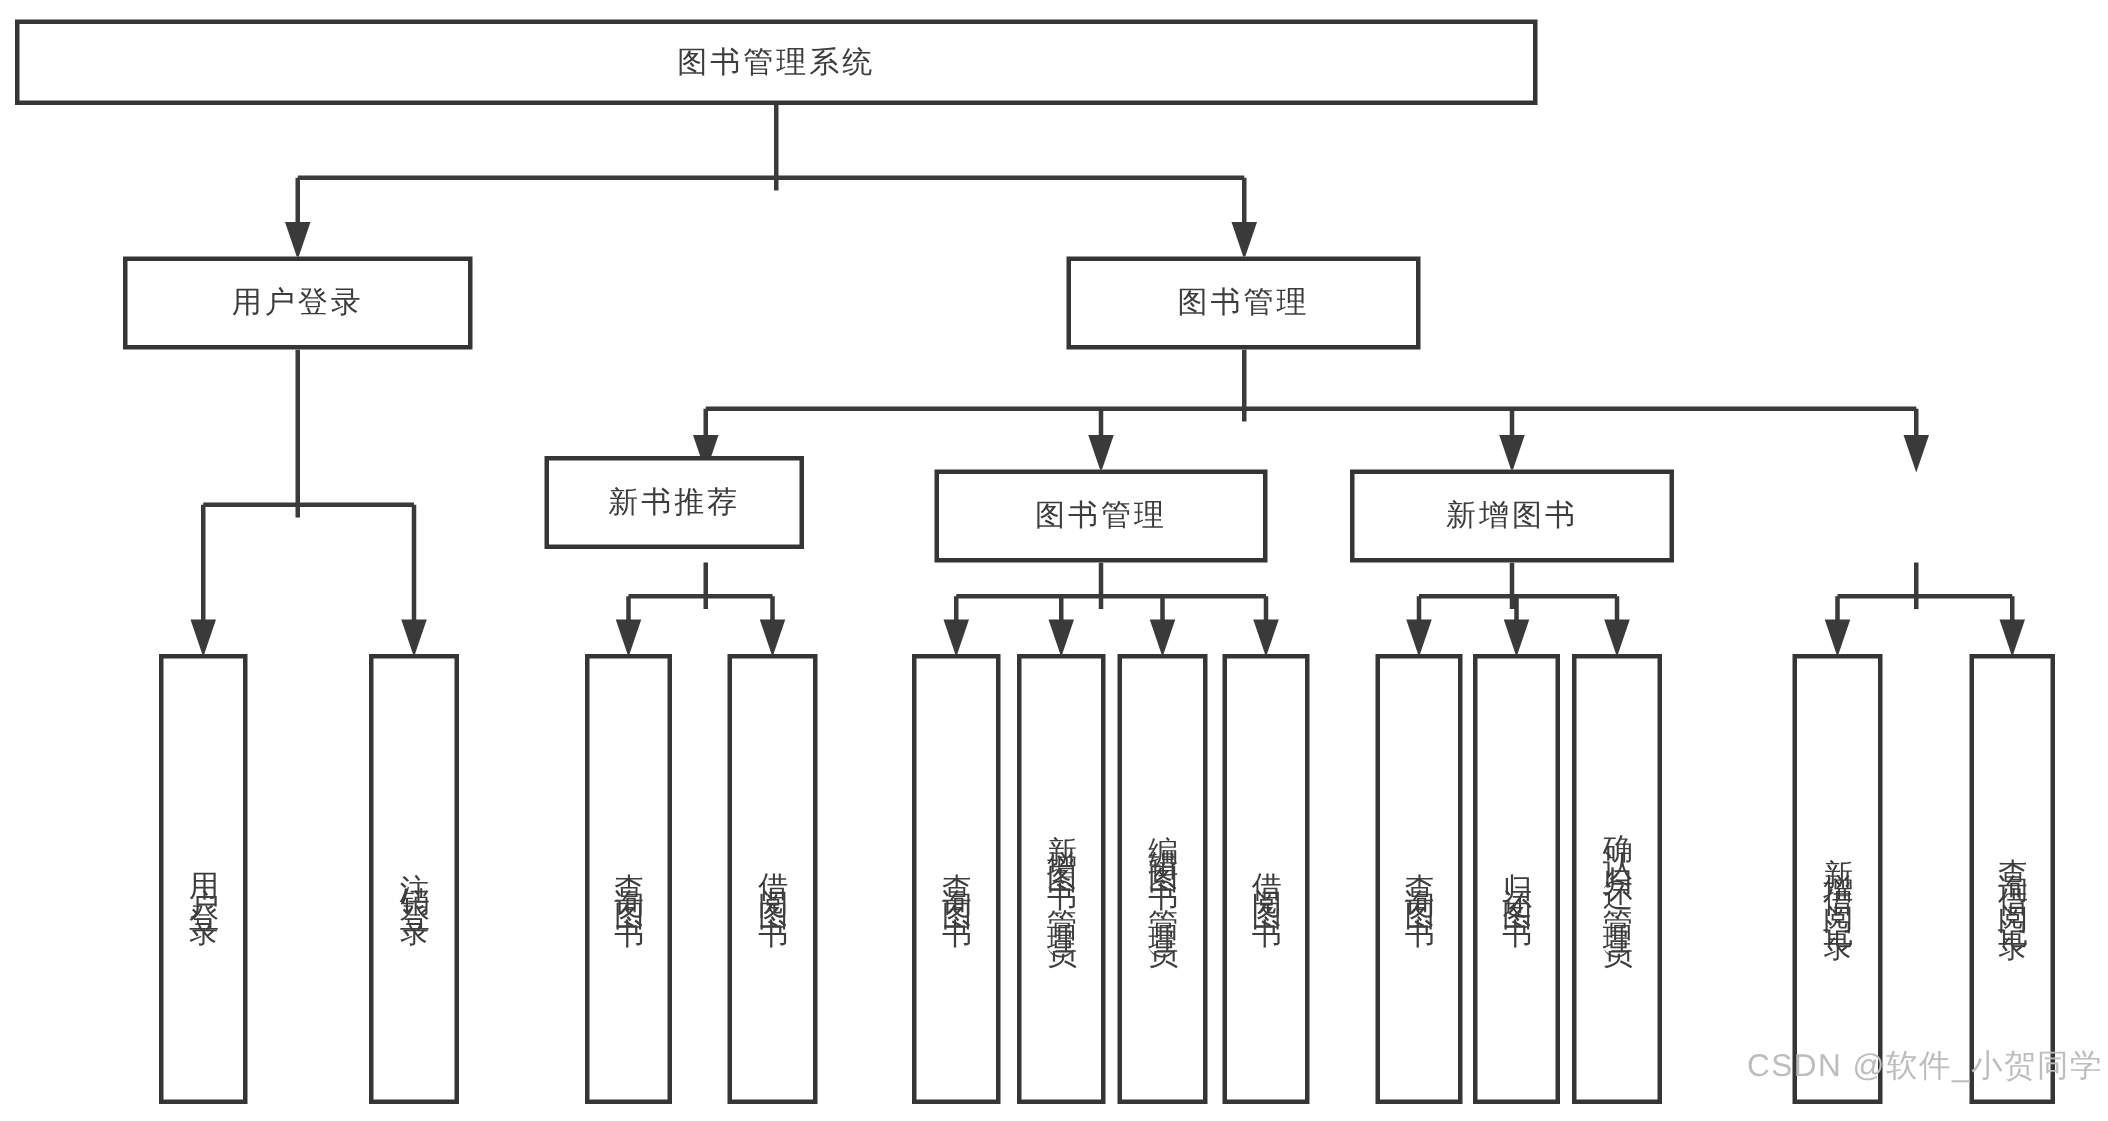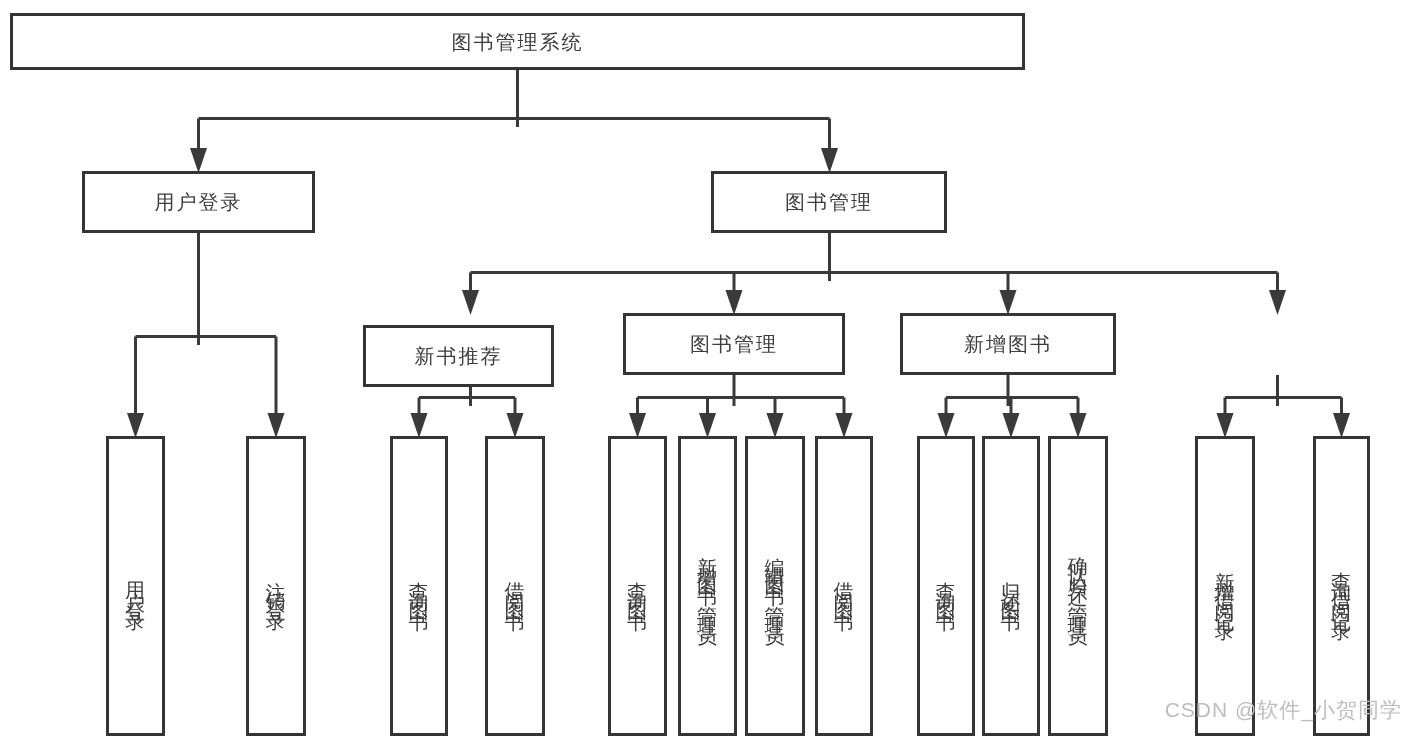--- a/index.html
+++ b/index.html
@@ -101,21 +101,21 @@
     <span class="hlabel">图书管理系统</span>
   </div>
 
   <div class="node" style="left:82px;top:171px;width:233px;height:62px">
     <span class="hlabel">用户登录</span>
   </div>
   <div class="node" style="left:711px;top:171px;width:236px;height:62px">
     <span class="hlabel">图书管理</span>
   </div>
 
-  <div class="node" style="left:363px;top:325px;width:191px;height:62px">
+  <div class="node" style="left:363px;top:304px;width:173px;height:62px">
     <span class="hlabel">新书推荐</span>
   </div>
   <div class="node" style="left:623px;top:313px;width:222px;height:62px">
     <span class="hlabel">图书管理</span>
   </div>
   <div class="node" style="left:900px;top:313px;width:216px;height:62px">
     <span class="hlabel">新增图书</span>
   </div>
 
   <div class="node" style="left:106px;top:436px;width:59px;height:300px">

